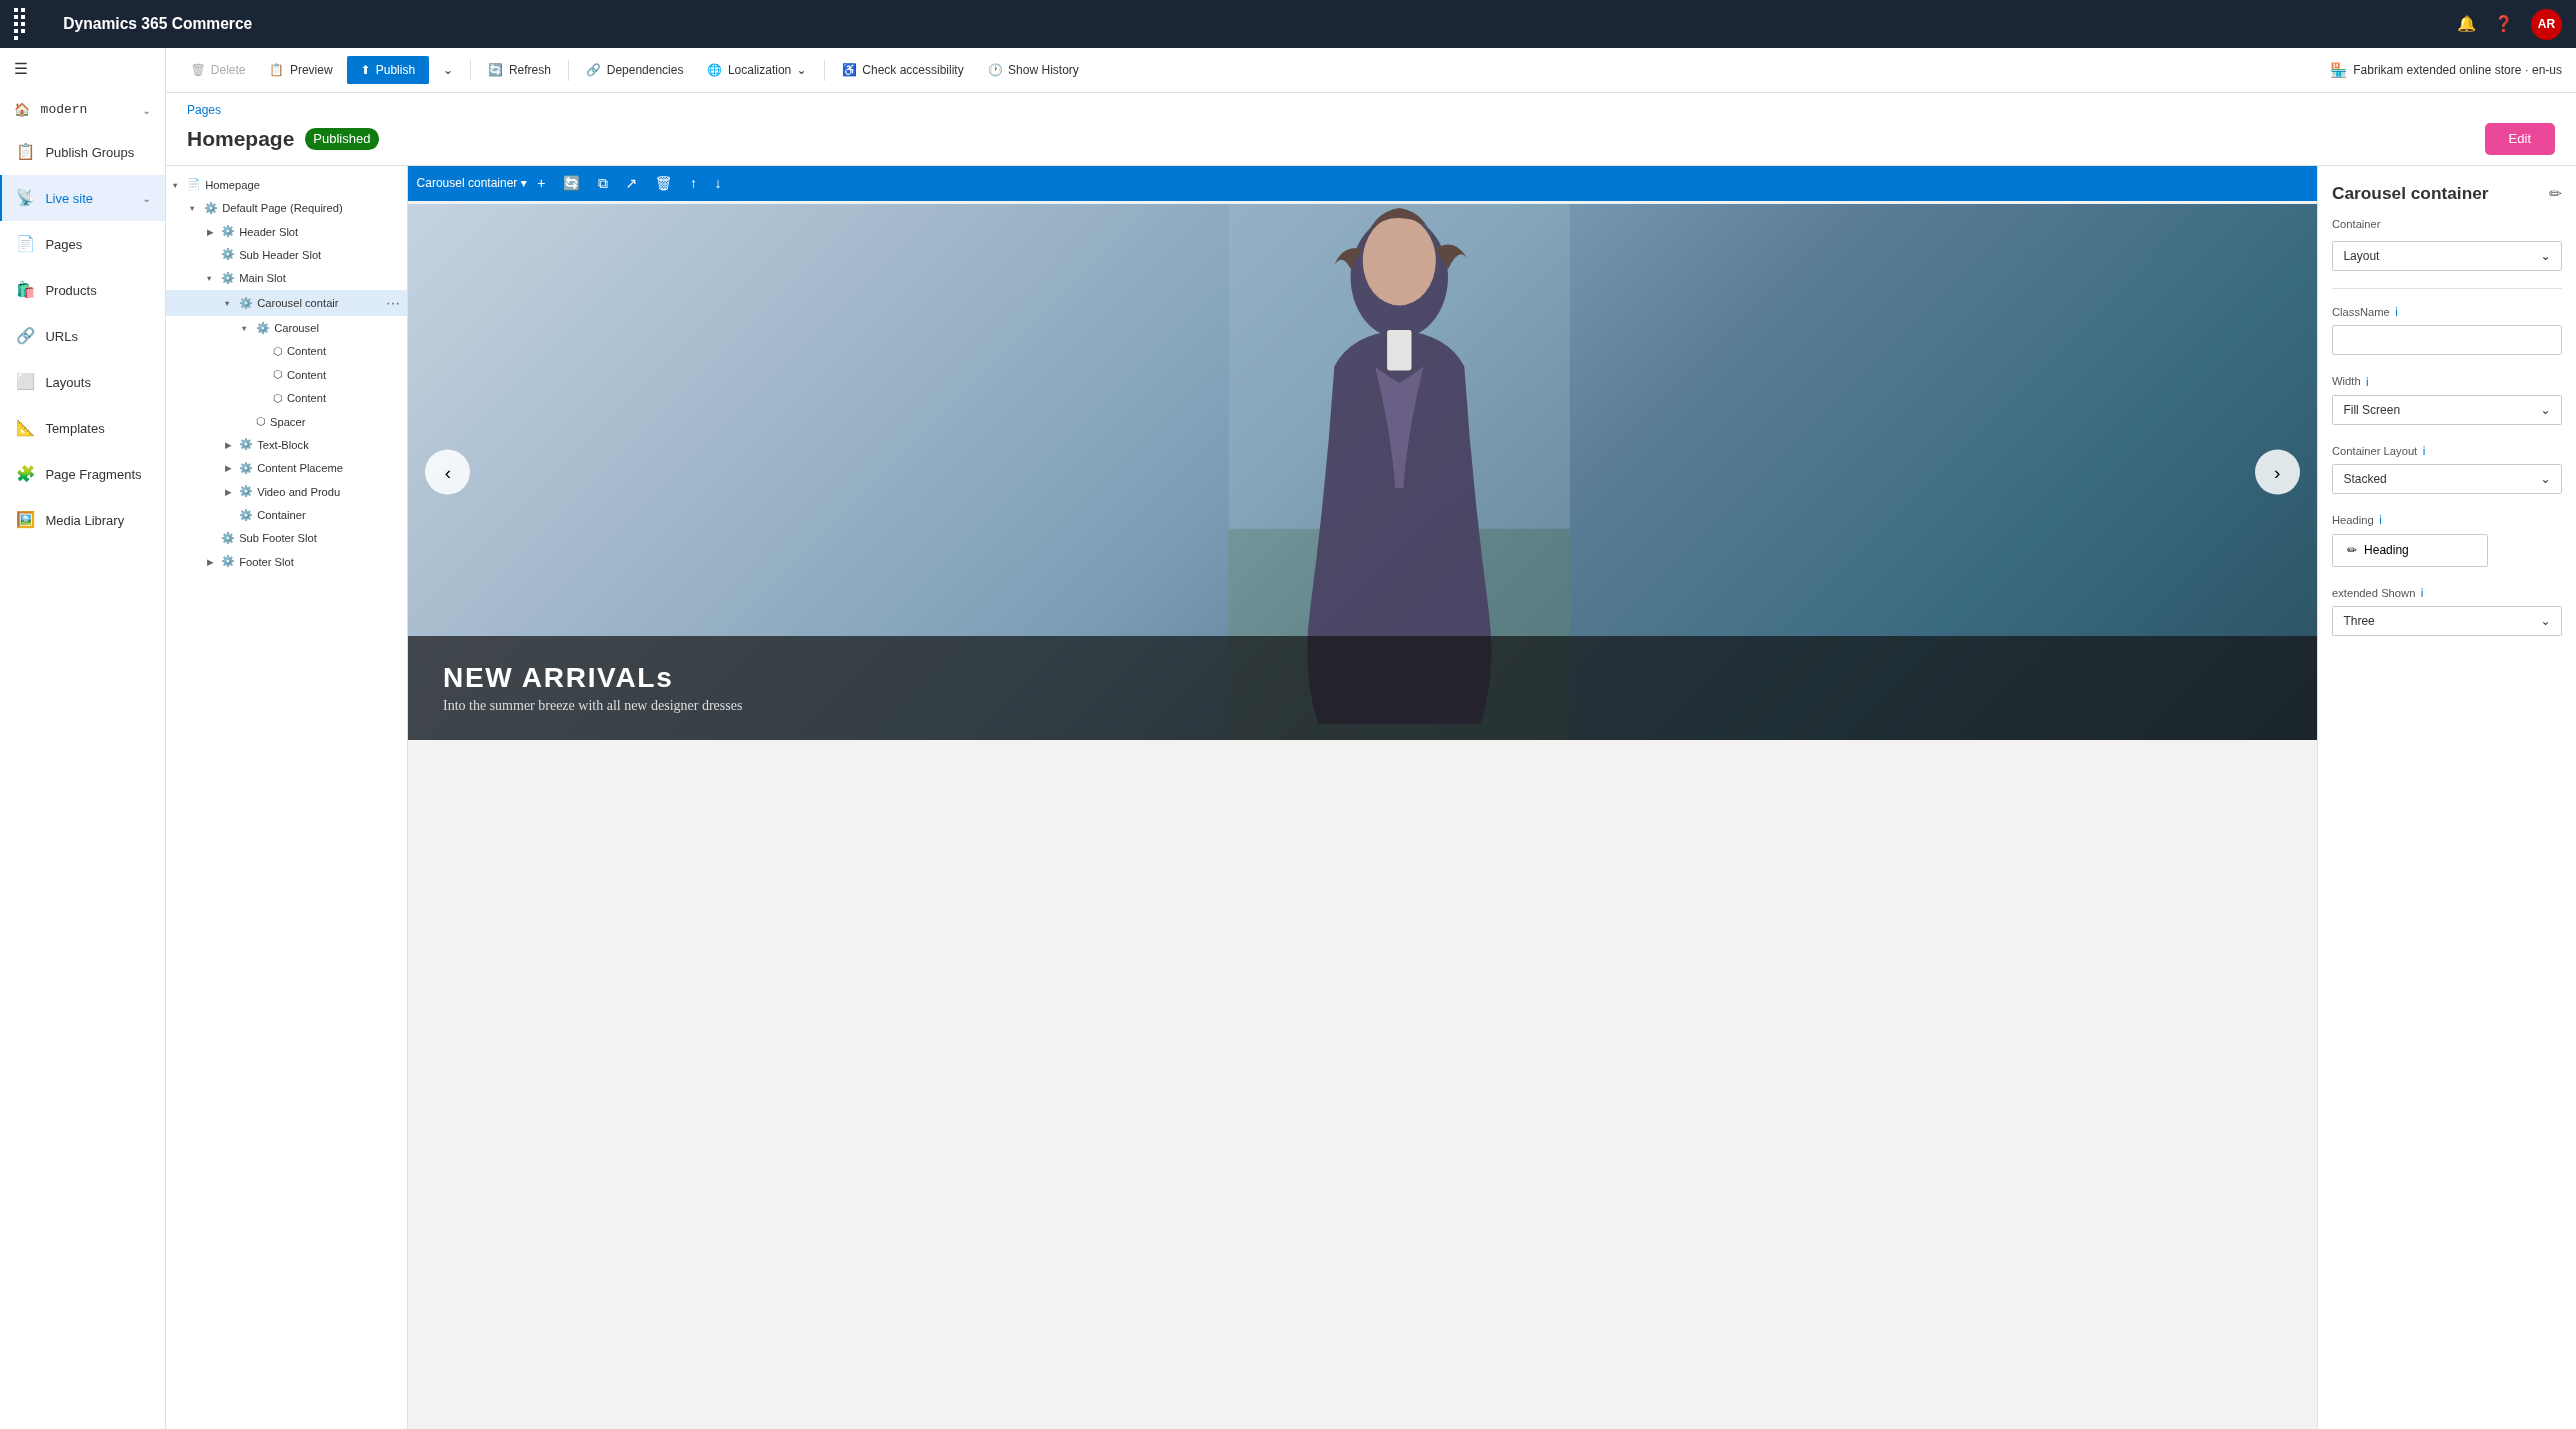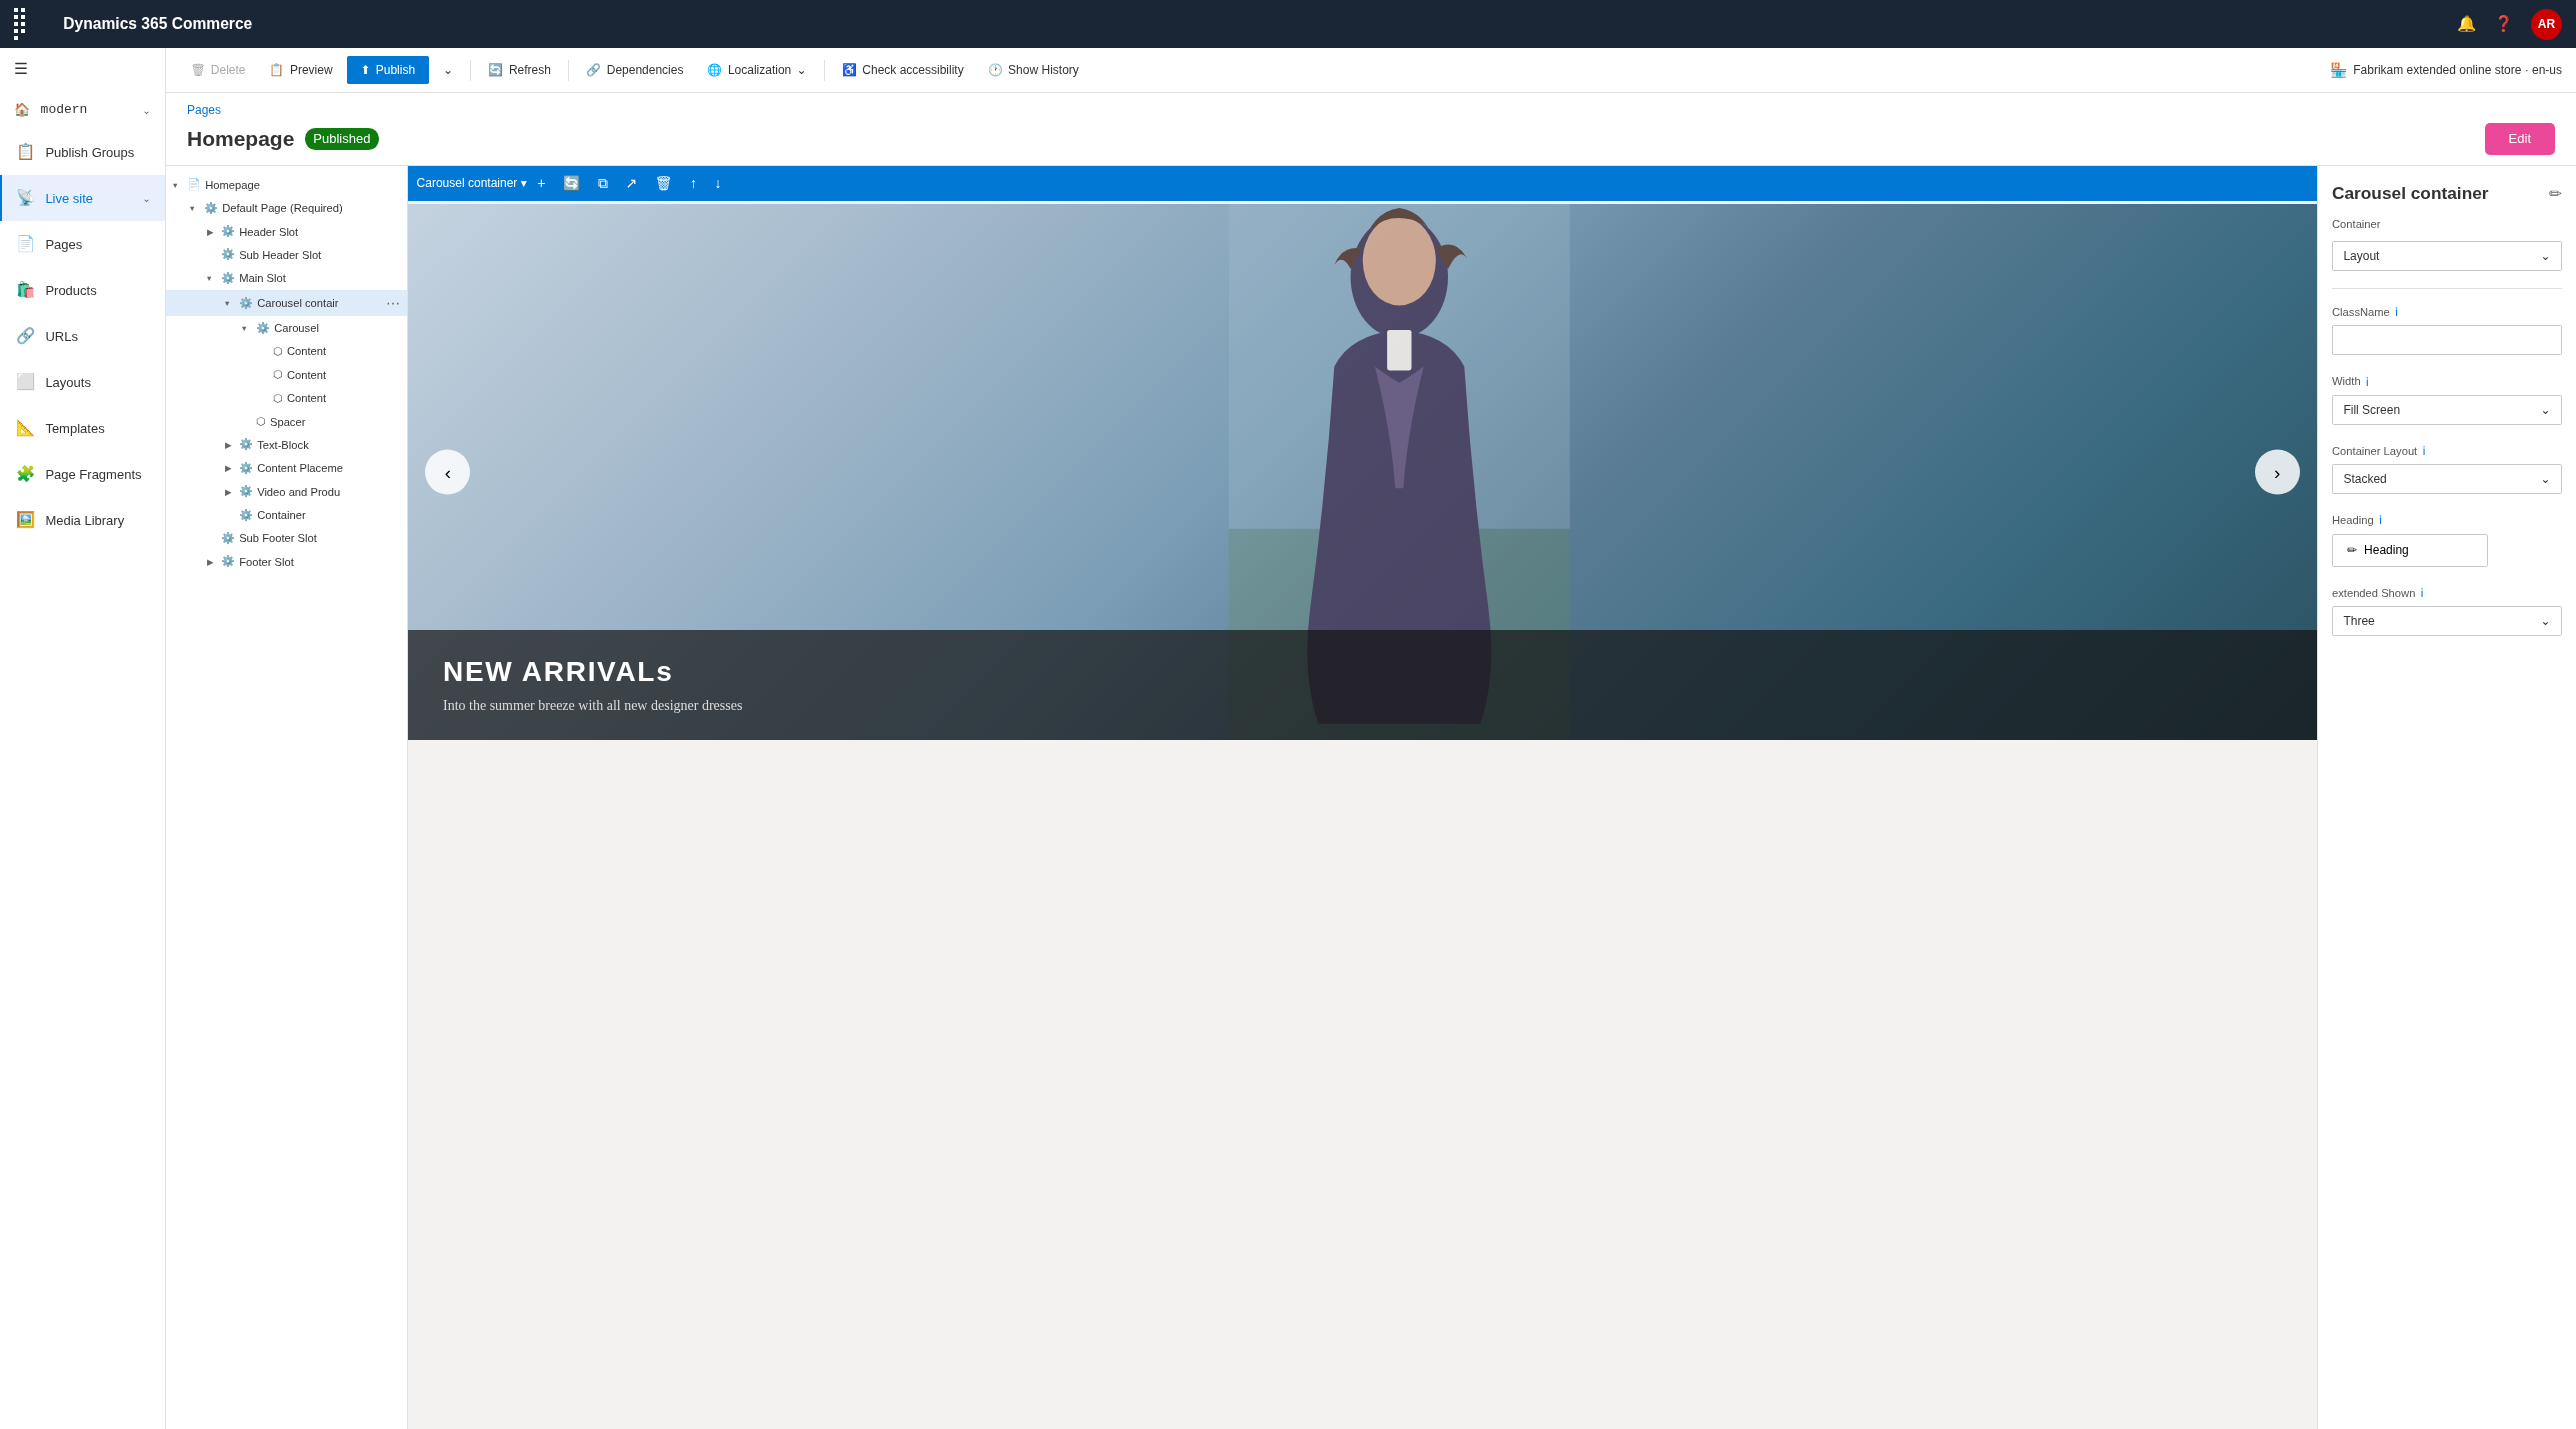--- a/index.html
+++ b/index.html
@@ -222,21 +222,21 @@
     }
     .carousel-overlay {
       position: absolute;
       bottom: 0;
       left: 0;
       right: 0;
       background: rgba(20,20,20,0.7);
       padding: 26px 35px;
       color: white;
     }
-    .carousel-title { font-size: 28px; font-weight: 700; letter-spacing: 1.7px; margin-bottom: 10px; }
+    .carousel-title { font-size: 28px; font-weight: 700; letter-spacing: 1.7px; margin-bottom: 4px; }
     .carousel-subtitle { font-size: 14px; color: #ddd; font-family: Liberation Serif, serif; }
     .carousel-prev, .carousel-next {
       position: absolute;
       top: 50%;
       transform: translateY(-50%);
       background: rgba(255,255,255,0.85);
       border: none;
       border-radius: 50%;
       width: 45px;
       height: 45px;

